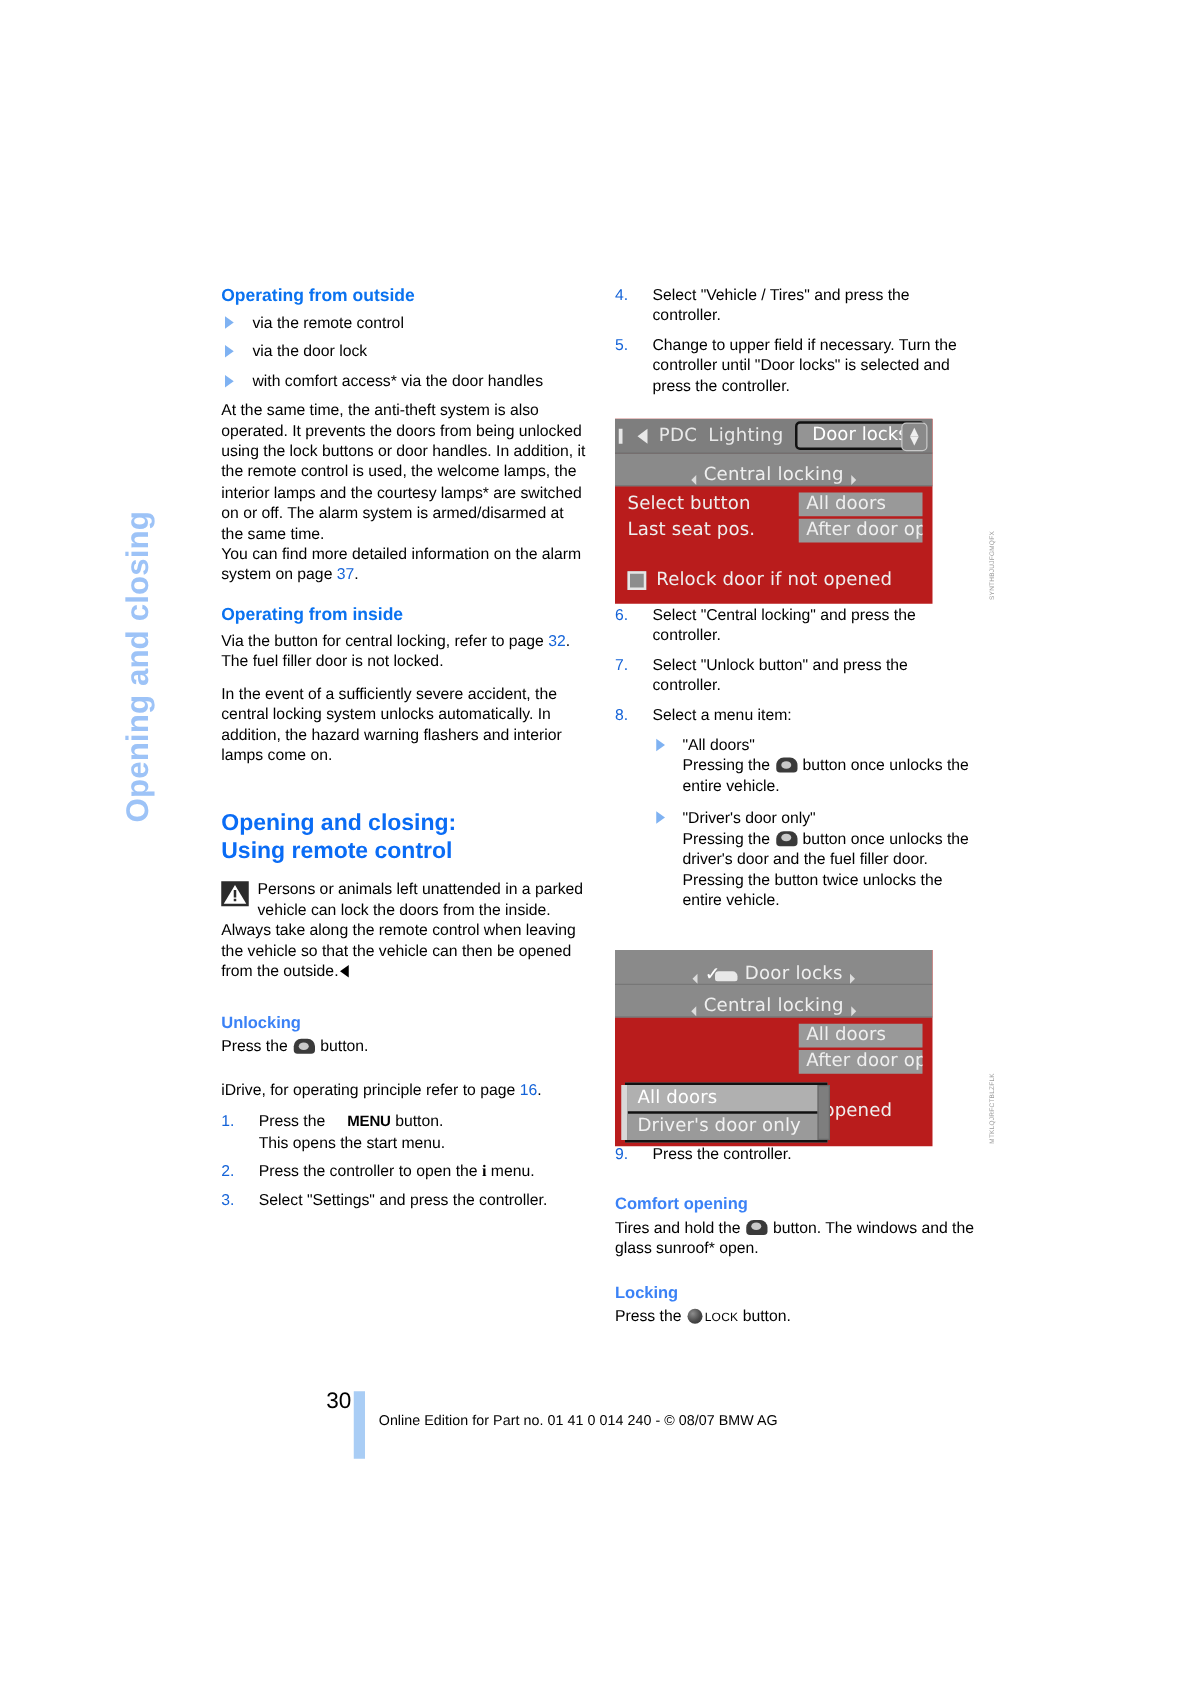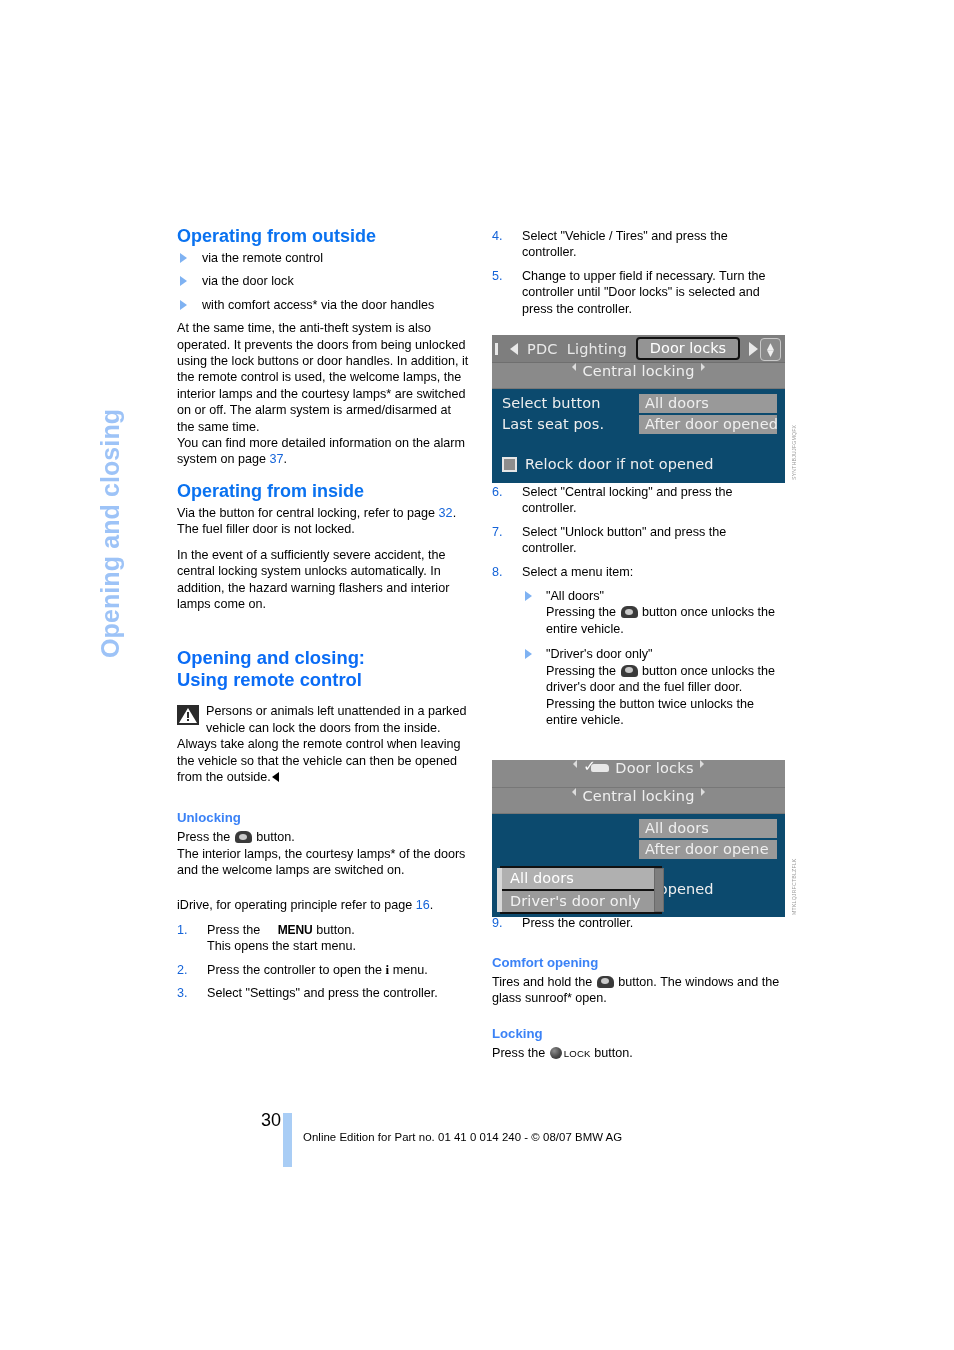--- a/index.html
+++ b/index.html
@@ -42,21 +42,21 @@
     position: absolute;
     top: 228px;
     width: 292px;
     font-size: 12.6px;
     line-height: 16.4px;
   }
   .col-left  { left: 177px; }
   .col-right { left: 492px; }
 
   h2.sec-head {
-    font-size: 18px;
+    font-size: 14px;
     font-weight: bold;
     color: #0a72f0;
     margin: 0 0 5px 0;
     line-height: 17px;
   }
   h1.main-head {
     font-size: 18.4px;
     font-weight: bold;
     color: #0a6cf5;
     margin: 0 0 12px 0;
@@ -220,22 +220,22 @@
   .i-glyph {
     font-weight: bold;
     font-size: 13px;
     font-family: "Liberation Serif", serif;
   }
 
   
   .shot {
     position: absolute;
     left: 492px;
-    width: 293px;
-    background: #0c4a6e;
+    width: 254px;
+    background: #b91c1c;
     font-family: "DejaVu Sans", sans-serif;
     color: #ffffff;
     overflow: hidden;
   }
   .shot-1 { top: 335px; height: 148px; }
   .shot-2 { top: 760px; height: 157px; }
 
   .shot-topbar {
     height: 27px;
     background: #7e7e7e;
@@ -297,21 +297,21 @@
     line-height: 7px;
     font-size: 9px;
     color: #efefef;
   }
 
   .shot-subbar {
     height: 25px;
     background: #8a8a8a;
     border-bottom: 1px solid #777;
     display: flex;
-    align-items: flex-start;
+    align-items: flex-end;
     justify-content: center;
     gap: 6px;
     font-size: 14.5px;
     color: #efefef;
     letter-spacing: 0.2px;
   }
   .mini-left {
     width: 0; height: 0;
     border-right: 4px solid #dcdcdc;
     border-top: 4px solid transparent;
@@ -507,21 +507,20 @@
         <span class="tri"></span>
         <span class="bang"></span>
       </span>
       <span>Persons or animals left unattended in a parked vehicle can lock the doors from the inside. Always take along the remote control when leaving the vehicle so that the vehicle can then be opened from the outside.</span><span class="warn-end"></span>
     </div>
 
     <div class="gap-md"></div>
 
     <h3 class="sub-head">Unlocking</h3>
     <p class="tight"><span>Press the </span><span class="key-icon"></span><span> button.</span></p>
-    <p class="tight">The interior lamps, the courtesy lamps* of the doors and the welcome lamps are switched on.</p>
 
     <div class="gap-sm"></div>
 
 
     <div class="gap-sm"></div>
 
     <p class="para"><span>iDrive, for operating principle refer to page </span><span class="pref">16</span><span>.</span></p>
 
     <ol class="numlist">
       <li>

